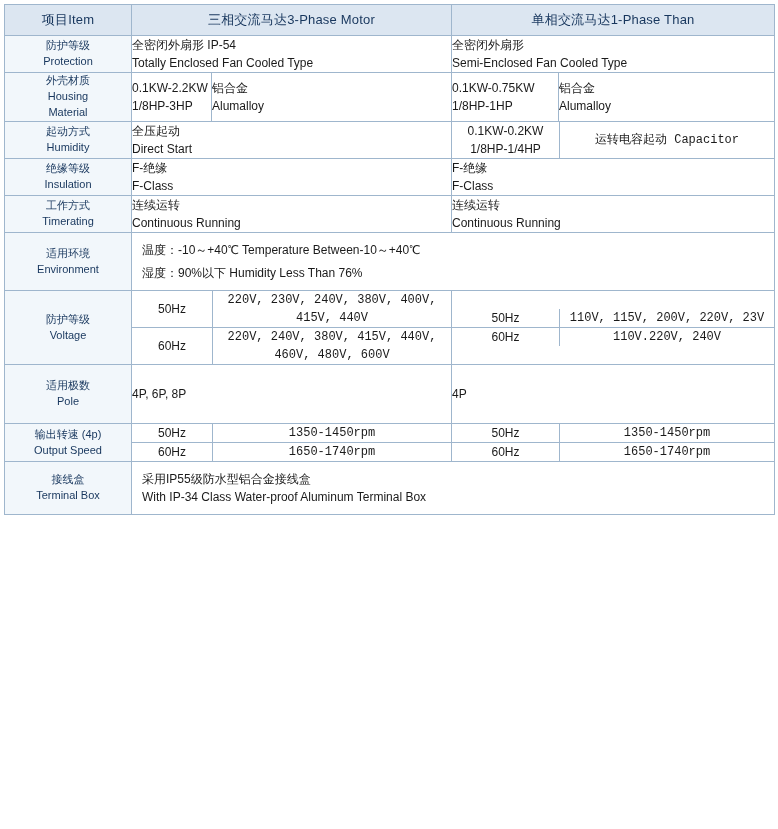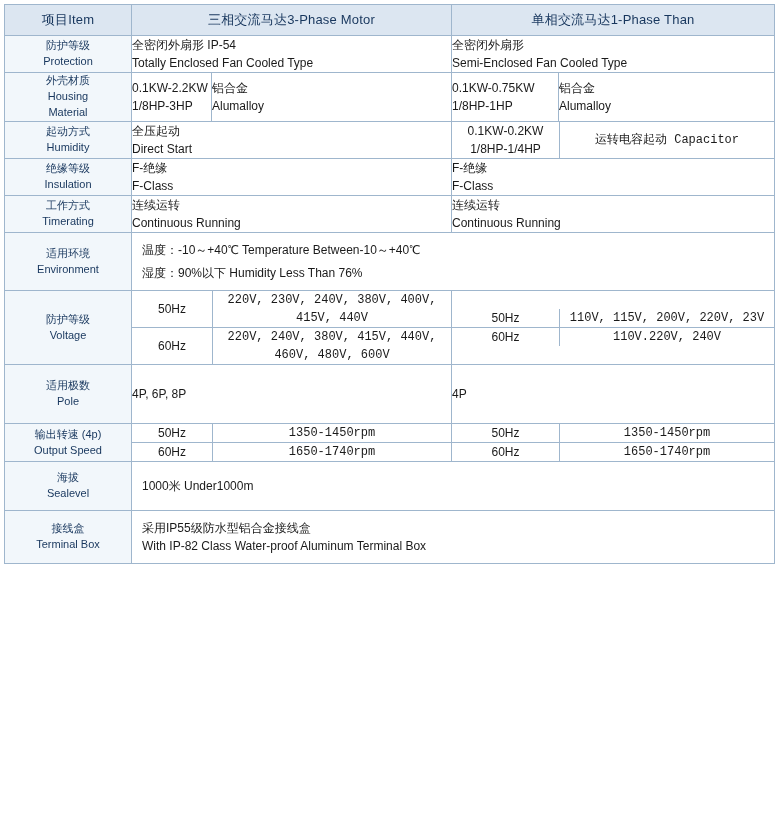--- a/index.html
+++ b/index.html
@@ -293,34 +293,27 @@
         <tr>
           <td class="first" style="width:107px">60Hz</td>
           <td class="last">1650-1740rpm</td>
         </tr>
       </tbody>
             </table>
     </td>
   </tr>
 
 
-  <tr>
-    <td class="label">
-      <span class="cn">海拔</span>
-      <span class="en">Sealevel</span>
-    </td>
-    <td class="cell left" colspan="4" style="height:48px">1000米    Under1000m</td>
-  </tr>
 
   <tr>
     <td class="label">
       <span class="cn">接线盒</span>
       <span class="en">Terminal Box</span>
     </td>
     <td class="cell left" colspan="4" style="height:52px">
       <span class="l1">采用IP55级防水型铝合金接线盒</span>
-      <span class="l2">With IP-82 Class Water-proof Aluminum Terminal Box</span>
+      <span class="l2">With IP-34 Class Water-proof Aluminum Terminal Box</span>
     </td>
   </tr>
 
 </tbody>
     </table>
 </div>
 
 </body></html>

